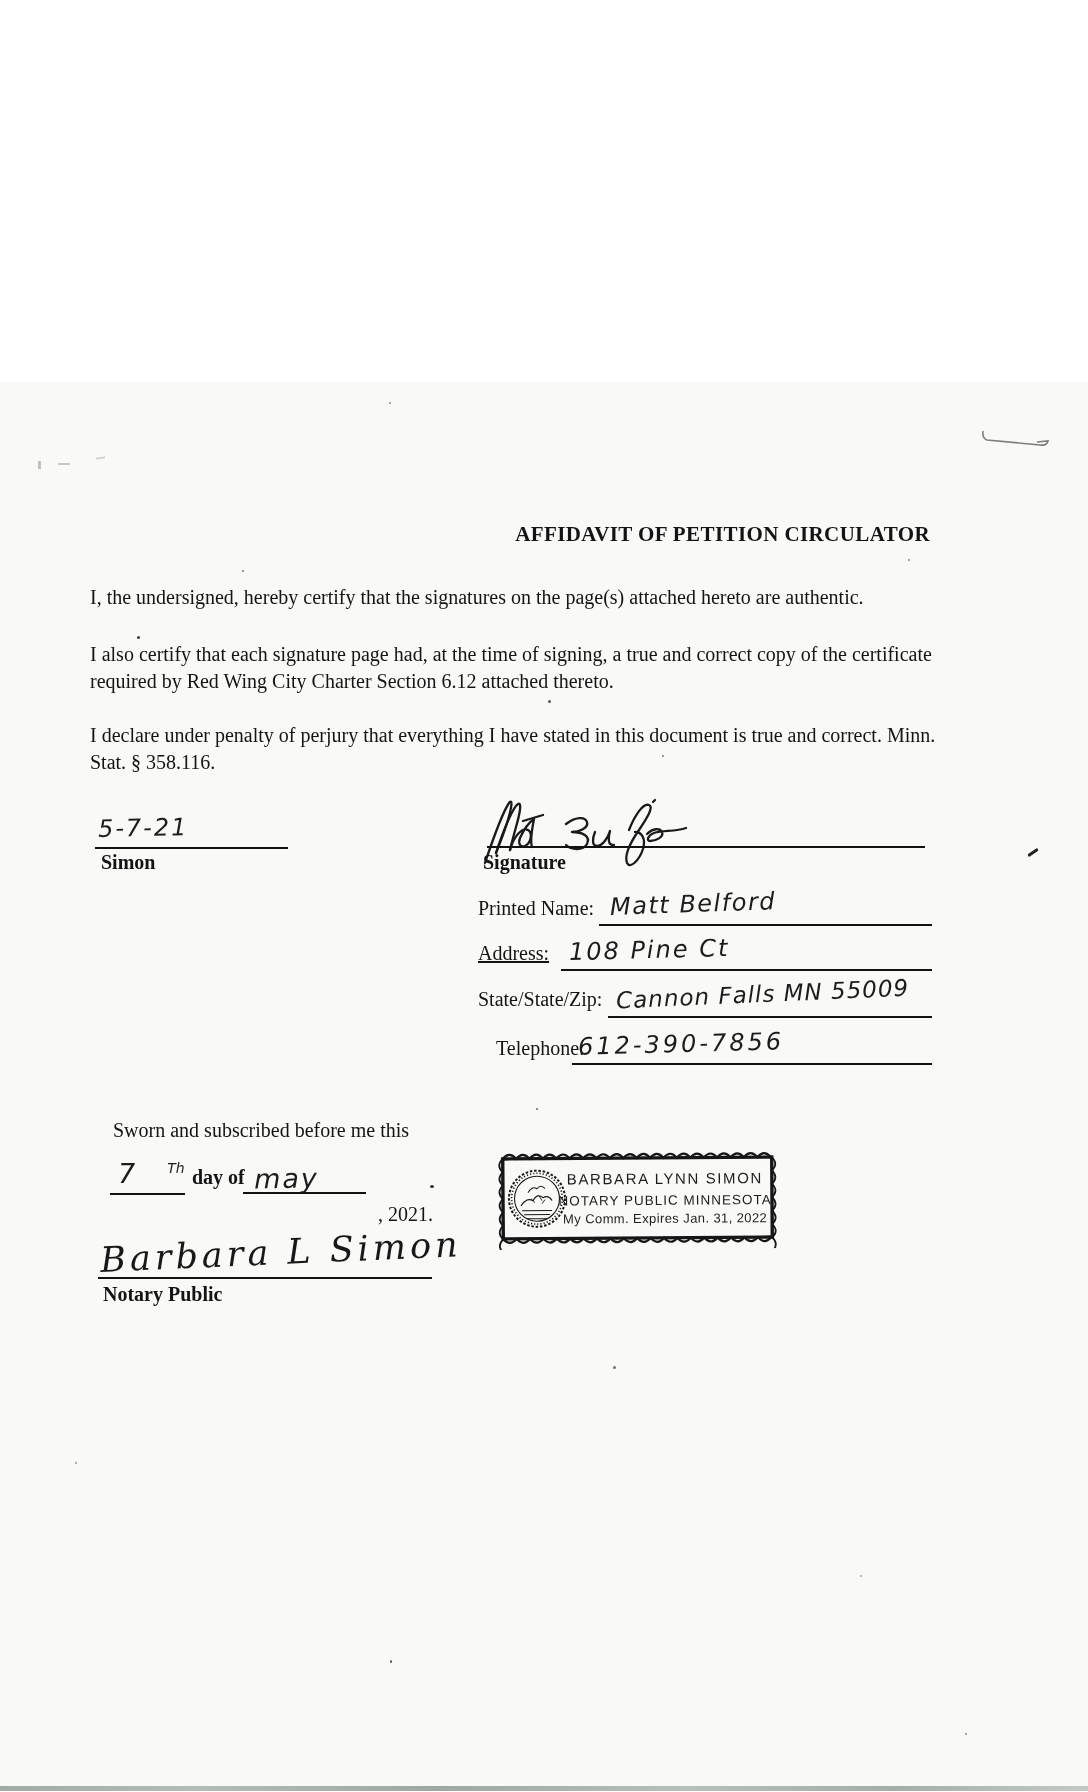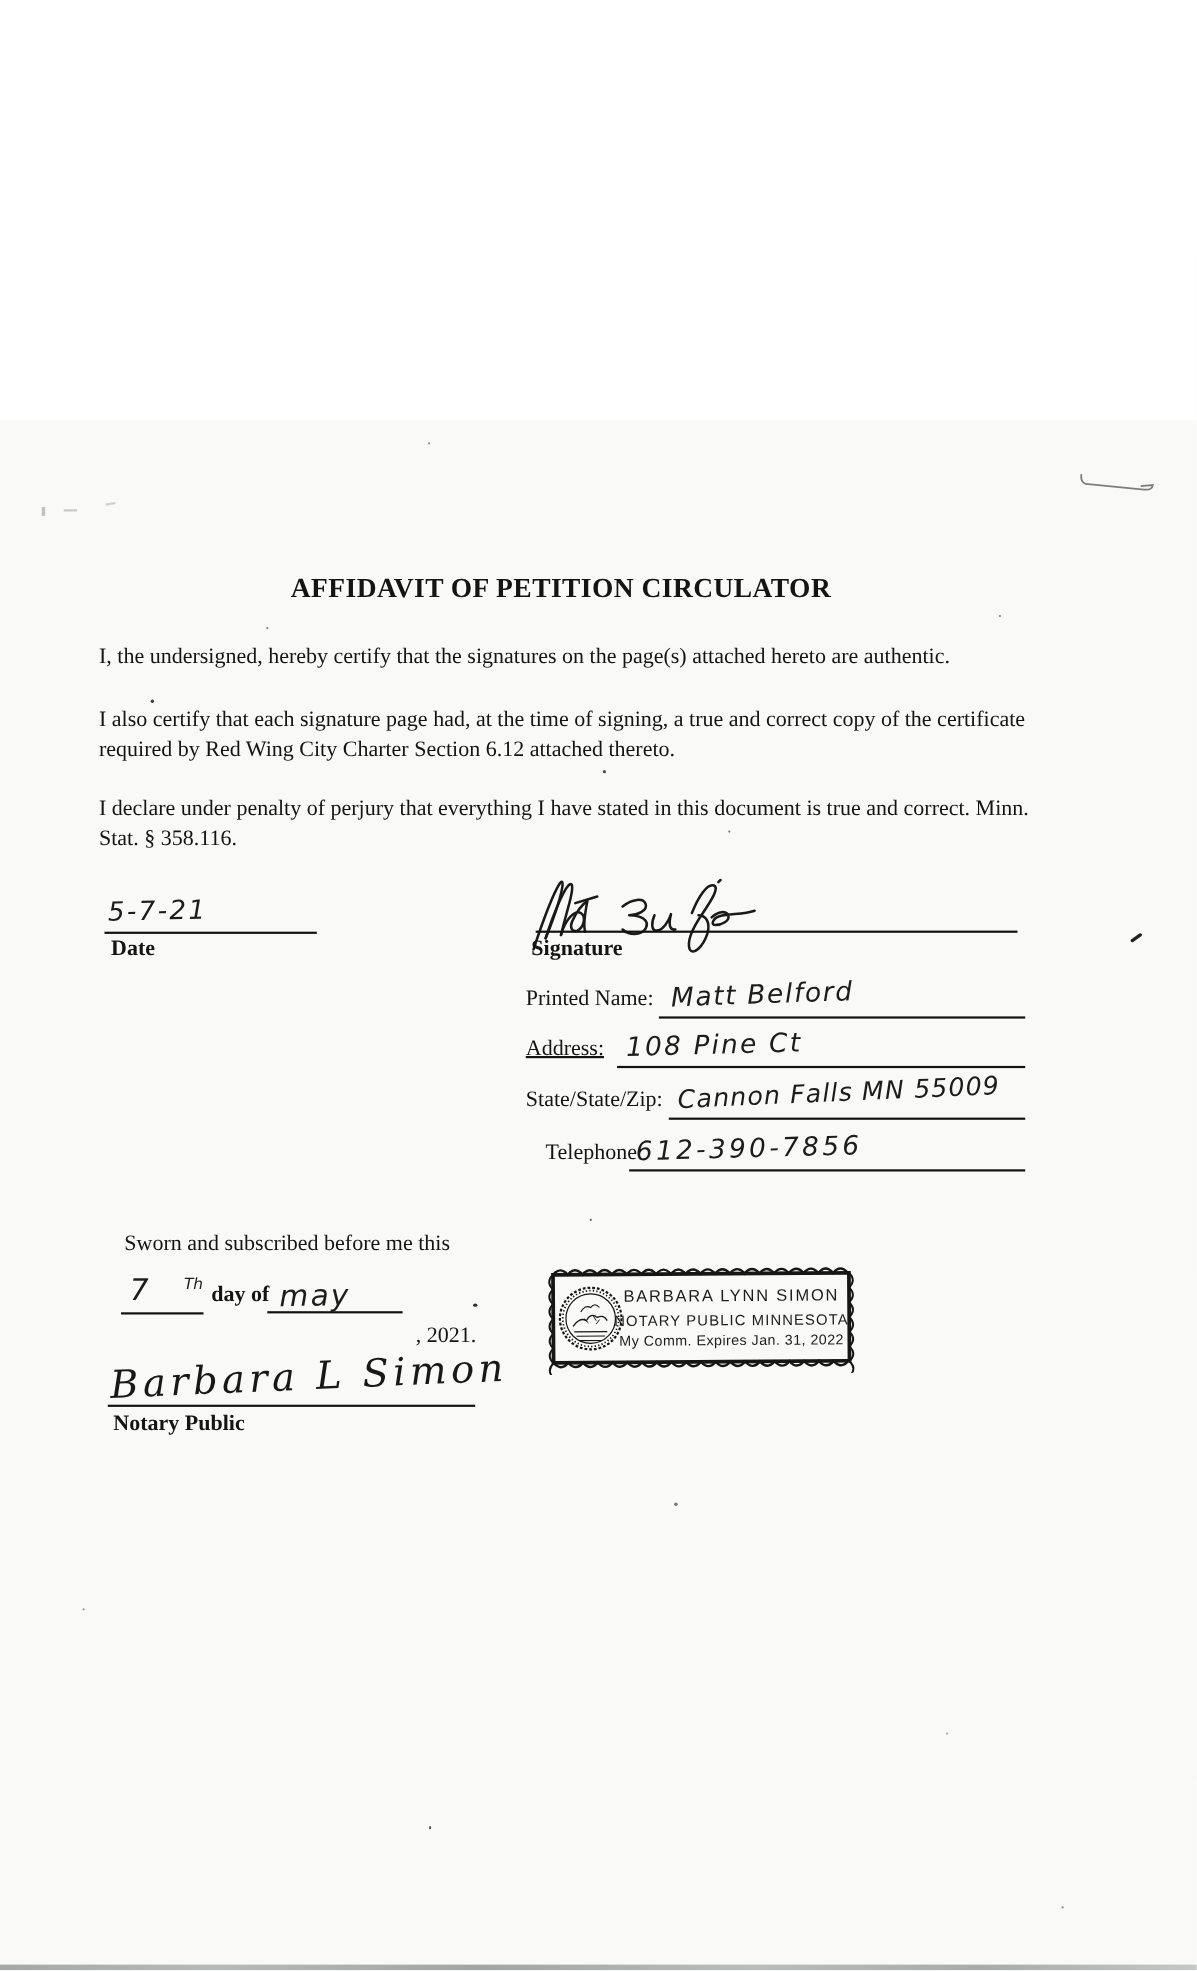--- a/index.html
+++ b/index.html
@@ -3,21 +3,21 @@
 <meta charset="utf-8">
 <style>
   html,body{margin:0;padding:0;}
   body{
     width:1088px;height:1792px;position:relative;background:#ffffff;
     font-family:"Liberation Serif","DejaVu Serif",serif;color:#141414;
     overflow:hidden;
   }
   .abs{position:absolute;}
   .scan-tint{left:0;top:382px;width:1088px;height:1404px;background:#f9f9f7;}
-  .title{left:90px;top:522px;width:840px;text-align:center;font-size:25px;font-weight:bold;letter-spacing:0.4px;}
+  .title{left:90px;top:522px;width:840px;text-align:right;font-size:21px;font-weight:bold;letter-spacing:0.4px;}
   .para{left:90px;width:848px;font-size:20px;line-height:27px;}
   .p1{top:584px;}
   .p2{top:641px;}
   .p3{top:722px;}
   .label{font-size:20px;}
   .label.bold{font-weight:bold;}
   .uline{height:0;border-bottom:2px solid #121212;}
   .hand{font-family:"DejaVu Sans",sans-serif;font-style:italic;color:#1c1c1c;white-space:nowrap;}
   .hand-cursive{font-family:"DejaVu Serif",serif;font-style:italic;color:#181818;white-space:nowrap;}
   .stamp{left:495px;top:1147px;width:285px;height:102px;transform:rotate(-0.4deg);}
@@ -45,21 +45,21 @@
   <path d="M3,3 q-1,7 4,9 L60,17 q7,1 8,-4 l-11,1" fill="none" stroke="#7d7d7d" stroke-width="1.6"></path>
 </svg>
 
 <div class="abs title">AFFIDAVIT OF PETITION CIRCULATOR</div>
 <div class="abs para p1">I, the undersigned, hereby certify that the signatures on the page(s) attached hereto are authentic.</div>
 <div class="abs para p2">I also certify that each signature page had, at the time of signing, a true and correct copy of the certificate required by Red Wing City Charter Section 6.12 attached thereto.</div>
 <div class="abs para p3">I declare under penalty of perjury that everything I have stated in this document is true and correct. Minn. Stat. § 358.116.</div>
 
 <div class="abs hand" style="left:98px;top:814px;font-size:24px;letter-spacing:2px;transform:rotate(-1.2deg);">5-7-21</div>
 <div class="abs uline" style="left:95px;top:847px;width:193px;"></div>
-<div class="abs label bold" style="left:101px;top:851px;">Date</div>
+<div class="abs label bold" style="left:101px;top:851px;">Simon</div>
 
 <svg class="abs" style="left:483px;top:793px;" width="210" height="76" viewBox="0 0 210 76">
   <g fill="none" stroke="#1a1a1a" stroke-width="2.3" stroke-linecap="round" stroke-linejoin="round">
     <path d="M2,70 C8,52 18,22 26,10 C30,5 29,14 24,30 C20,43 15,55 13,60"></path>
     <path d="M13,60 C20,38 30,14 35,11 C39,9 37,20 33,34 C30,45 28,52 27,57"></path>
     <path d="M27,57 C31,42 40,34 45,37 C50,40 48,50 42,53 C37,55 35,50 37,45 C42,34 48,28 51,26 C49,36 47,48 49,54"></path>
     <path d="M40,28 L60,22"></path>
     <path d="M83,31 C92,24 102,23 104,29 C106,35 96,39 89,39 C99,39 108,43 104,51 C100,58 88,57 83,52"></path>
     <path d="M112,39 C109,46 109,53 114,53 C120,53 125,44 127,38 C125,46 125,53 131,52"></path>
     <path d="M146,37 C152,22 160,10 166,12 C171,14 164,25 156,37 C147,50 141,62 144,70 C147,76 156,68 160,56 C163,46 159,39 152,39"></path>

